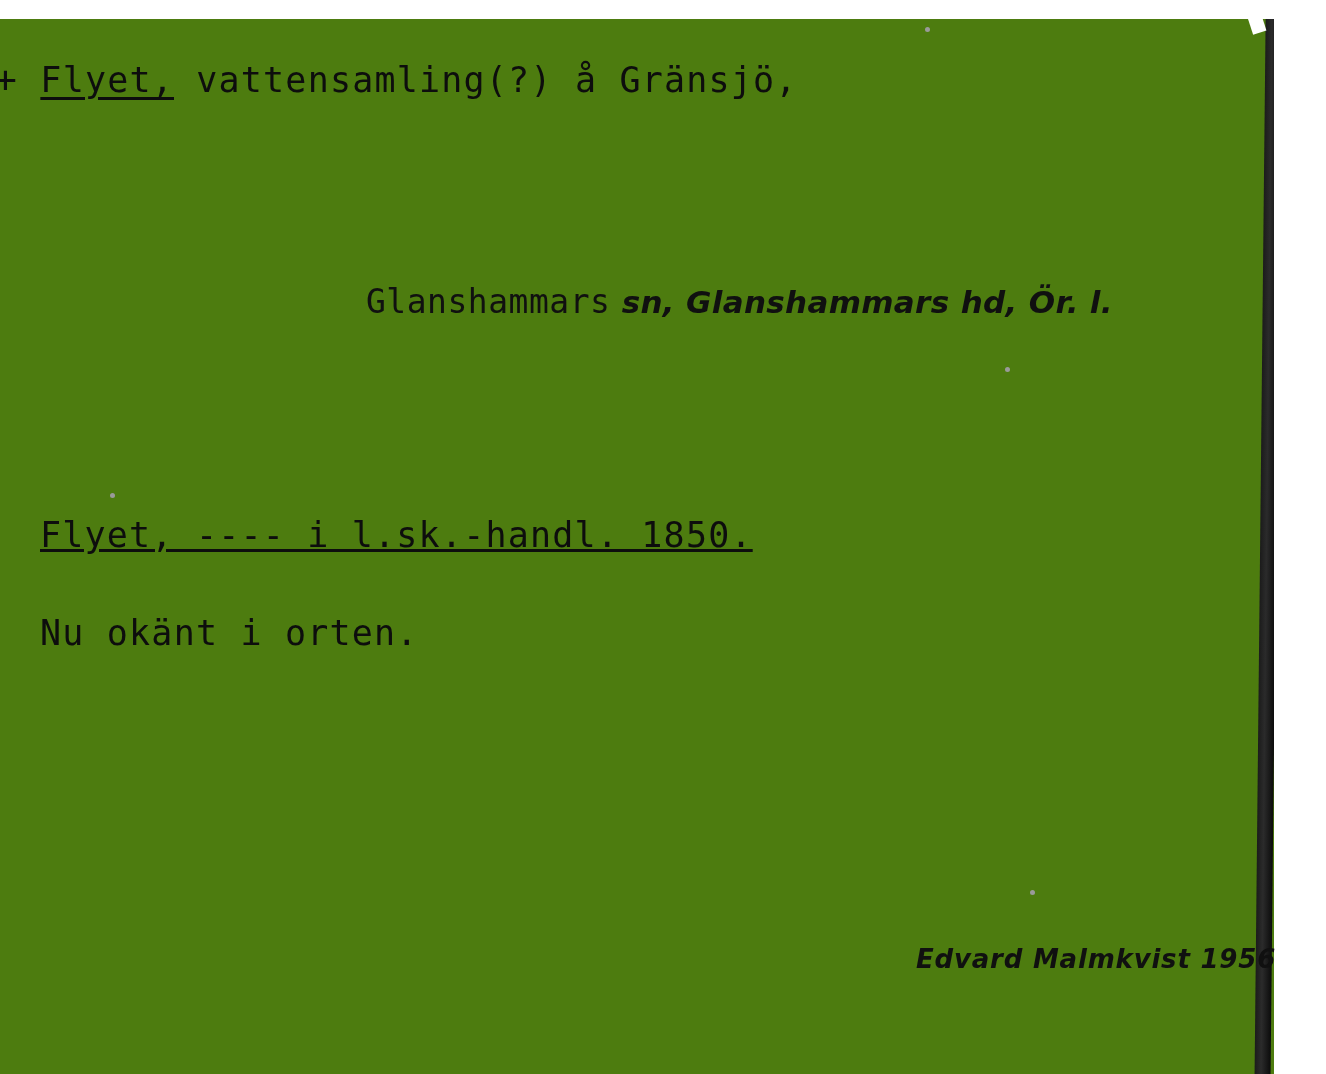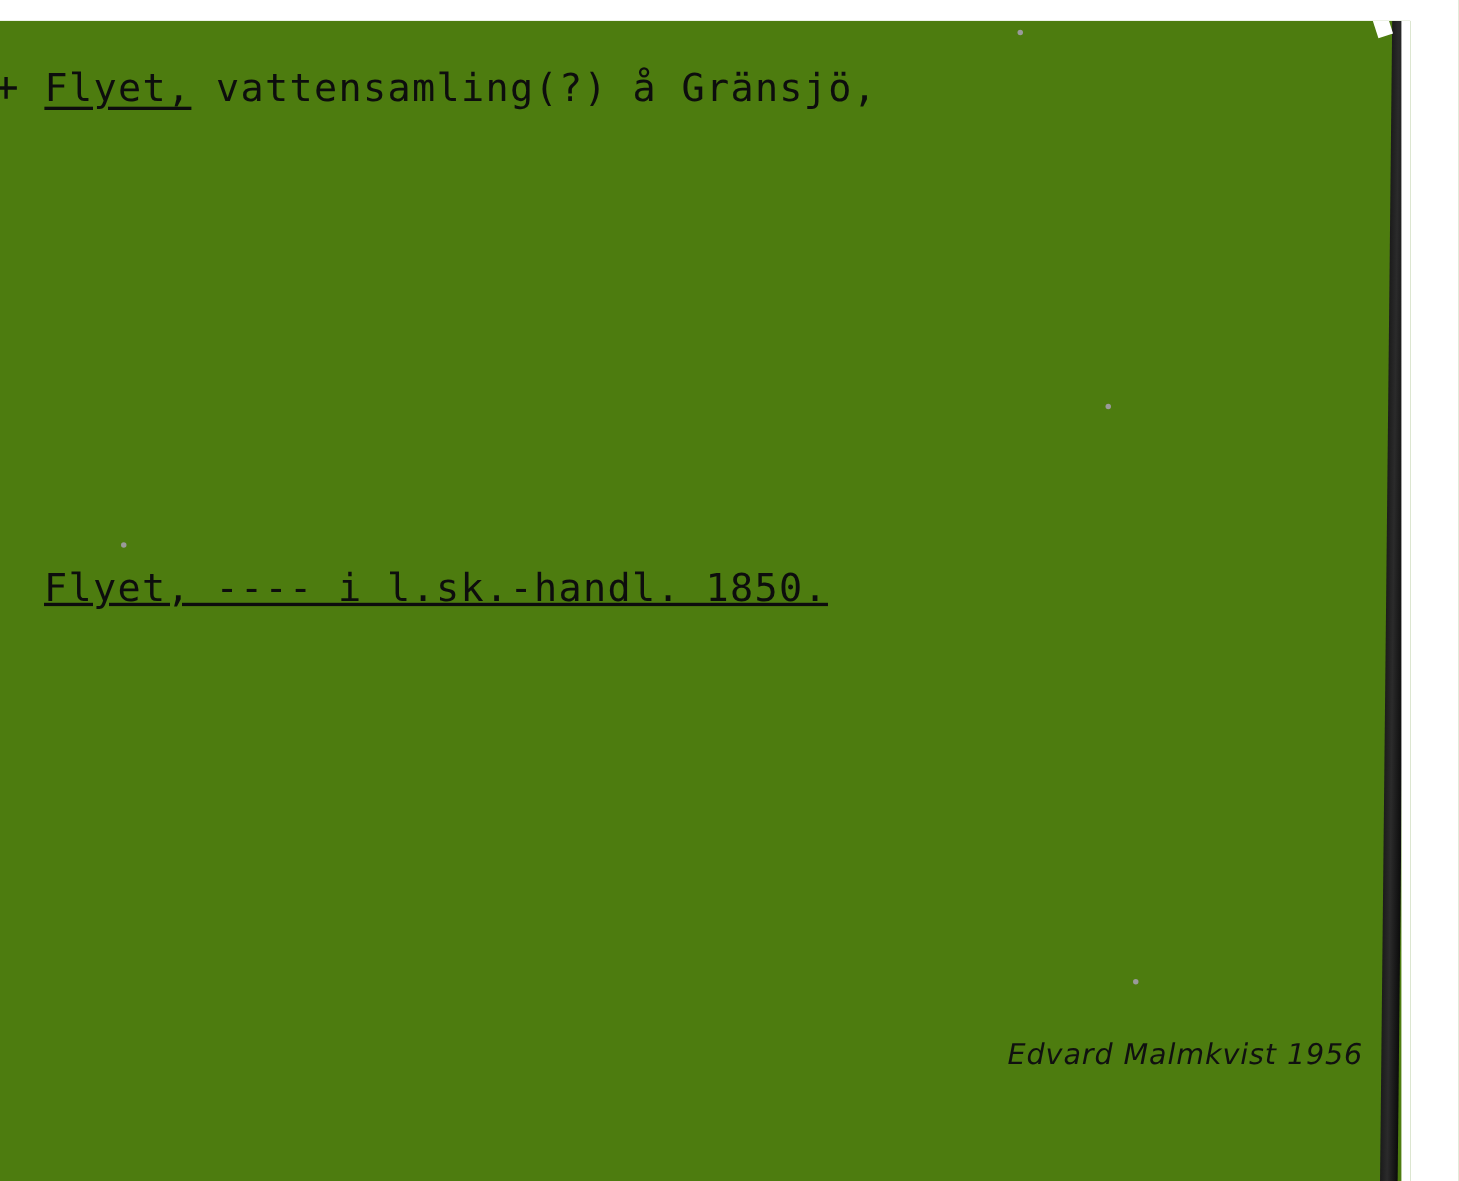--- a/index.html
+++ b/index.html
@@ -100,21 +100,21 @@
     left: 40px;
   }
 
   
   .signature {
     position: absolute;
     top: 925px;
     left: 916px;
     font-family: "DejaVu Sans", sans-serif;
     font-style: italic;
-    font-weight: 400;
+    font-weight: 700;
     font-size: 26px;
     letter-spacing: 0.8px;
     white-space: pre;
     color: #101010;
   }
 
   
   .speck {
     position: absolute;
     background: #9a9a9a;
@@ -130,23 +130,25 @@
 <body>
 
 <div class="page">
 
   <div class="edge-dark"></div>
   <div class="edge-white"></div>
   <div class="edge-top-nick"></div>
 
   <div class="tw headline"><span class="plus">+</span> <span class="kw">Flyet,</span><span> vattensamling(?) å Gränsjö,</span></div>
 
+  <div class="parish"><span class="roman">Glanshammars</span> <span class="ital">sn,</span> <span class="ital">Glanshammars</span> <span class="ital">hd,</span> <span class="ital">Ör. l.</span></div>
 
   <div class="tw line-source">Flyet, ---- i l.sk.-handl. 1850.</div>
 
+  <div class="tw line-note">Nu okänt i orten.</div>
 
   <div class="signature">Edvard Malmkvist 1956</div>
 
   <div class="speck s1"></div>
   <div class="speck s2"></div>
   <div class="speck s3"></div>
   <div class="speck s4"></div>
   <div class="speck s5"></div>
 
 </div>

